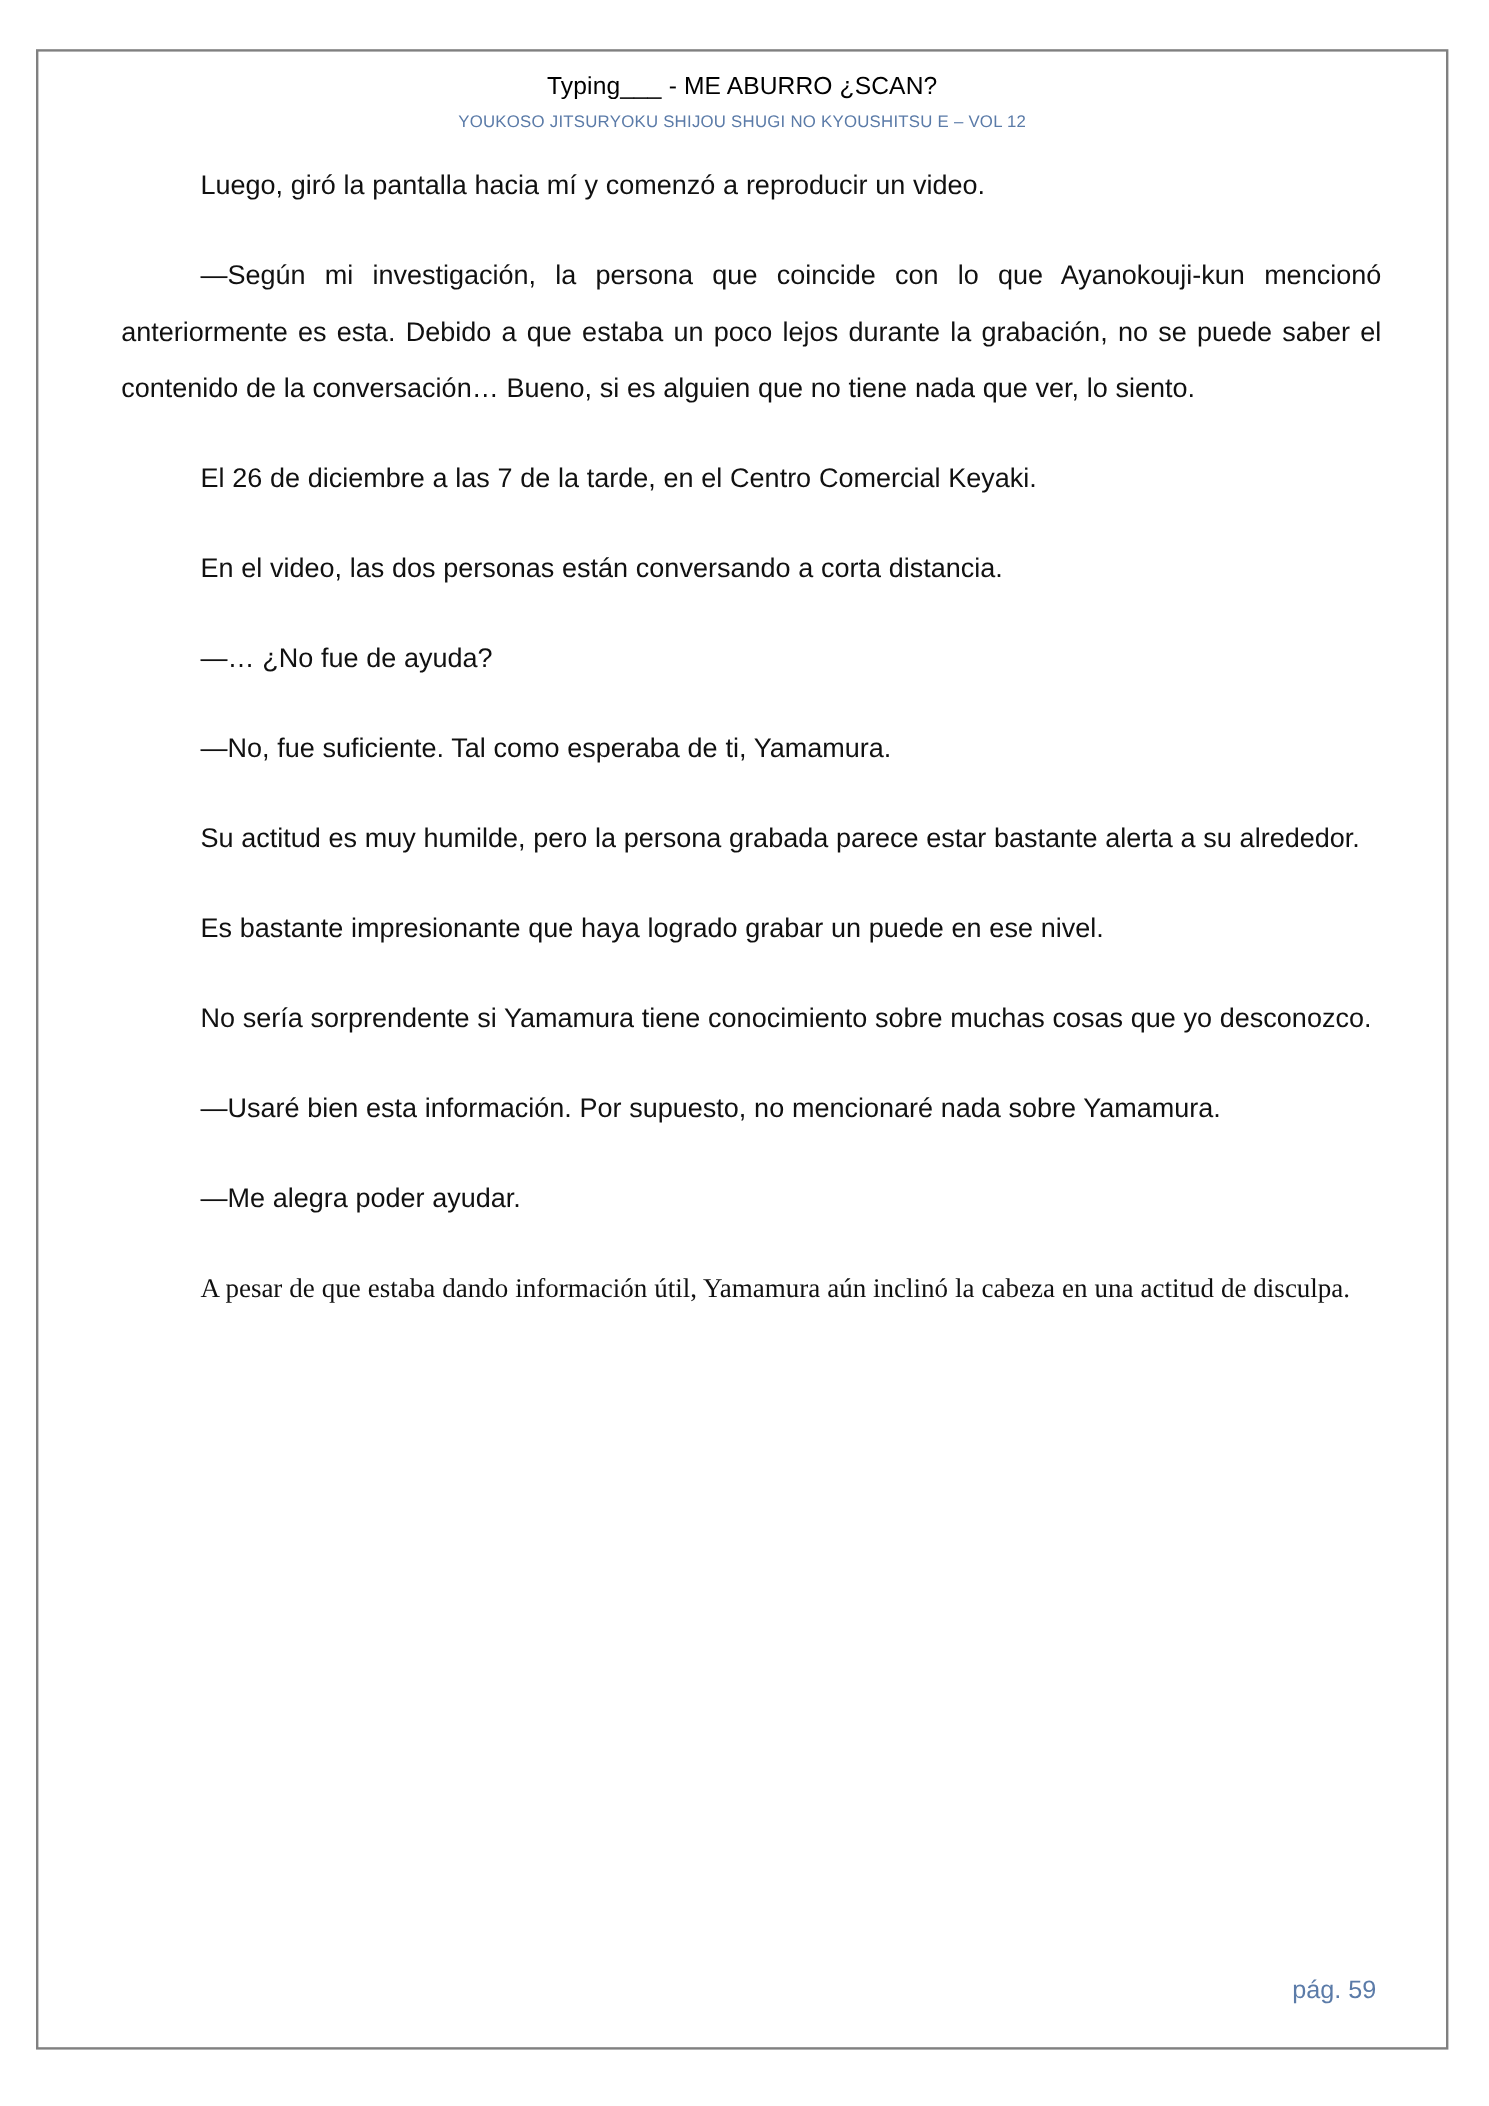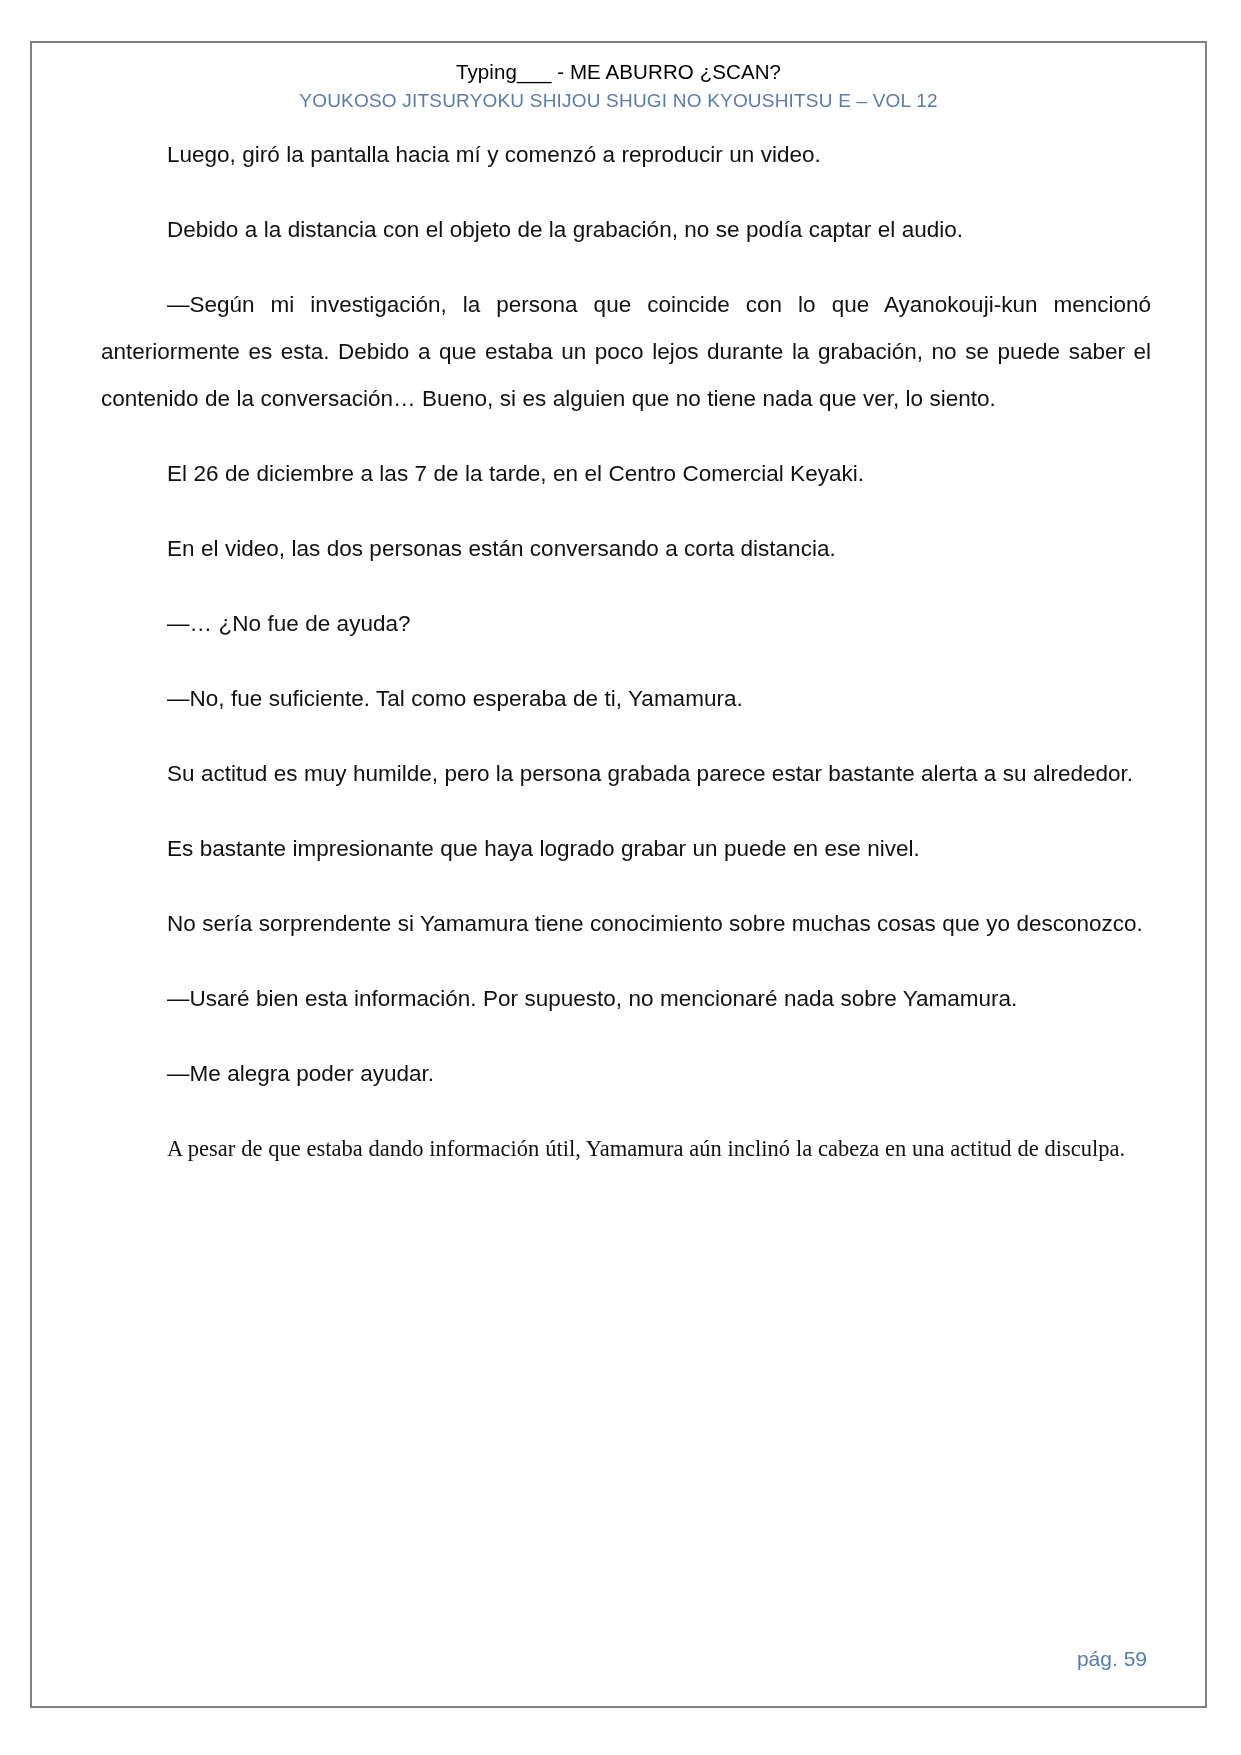--- a/index.html
+++ b/index.html
@@ -44,21 +44,21 @@
     text-align: center;
   }
   .header-line-1 {
     font-size: 20.5px;
     line-height: 26px;
     color: #000000;
     letter-spacing: 0.1px;
     white-space: nowrap;
   }
   .header-line-2 {
-    font-size: 19px;
+    font-size: 14px;
     line-height: 28px;
     color: #5b7ba8;
     letter-spacing: 0.2px;
     white-space: nowrap;
     margin-top: 2px;
   }
 
   
   .doc-body {
     position: absolute;
@@ -105,21 +105,20 @@
 <div class="page-frame">
   <div class="page-inner">
 
     <div class="doc-header">
       <div class="header-line-1">Typing___ - ME ABURRO ¿SCAN?</div>
       <div class="header-line-2">YOUKOSO JITSURYOKU SHIJOU SHUGI NO KYOUSHITSU E – VOL 12</div>
     </div>
 
     <div class="doc-body">
       <p class="para single">Luego, giró la pantalla hacia mí y comenzó a reproducir un video.</p>
-      <p class="para single">Debido a la distancia con el objeto de la grabación, no se podía captar el audio.</p>
       <p class="para">—Según mi investigación, la persona que coincide con lo que Ayanokouji-kun mencionó anteriormente es esta. Debido a que estaba un poco lejos durante la grabación, no se puede saber el contenido de la conversación… Bueno, si es alguien que no tiene nada que ver, lo siento.</p>
       <p class="para single">El 26 de diciembre a las 7 de la tarde, en el Centro Comercial Keyaki.</p>
       <p class="para single">En el video, las dos personas están conversando a corta distancia.</p>
       <p class="para single">—… ¿No fue de ayuda?</p>
       <p class="para single">—No, fue suficiente. Tal como esperaba de ti, Yamamura.</p>
       <p class="para">Su actitud es muy humilde, pero la persona grabada parece estar bastante alerta a su alrededor.</p>
       <p class="para single">Es bastante impresionante que haya logrado grabar un puede en ese nivel.</p>
       <p class="para">No sería sorprendente si Yamamura tiene conocimiento sobre muchas cosas que yo desconozco.</p>
       <p class="para single">—Usaré bien esta información. Por supuesto, no mencionaré nada sobre Yamamura.</p>
       <p class="para single">—Me alegra poder ayudar.</p>

